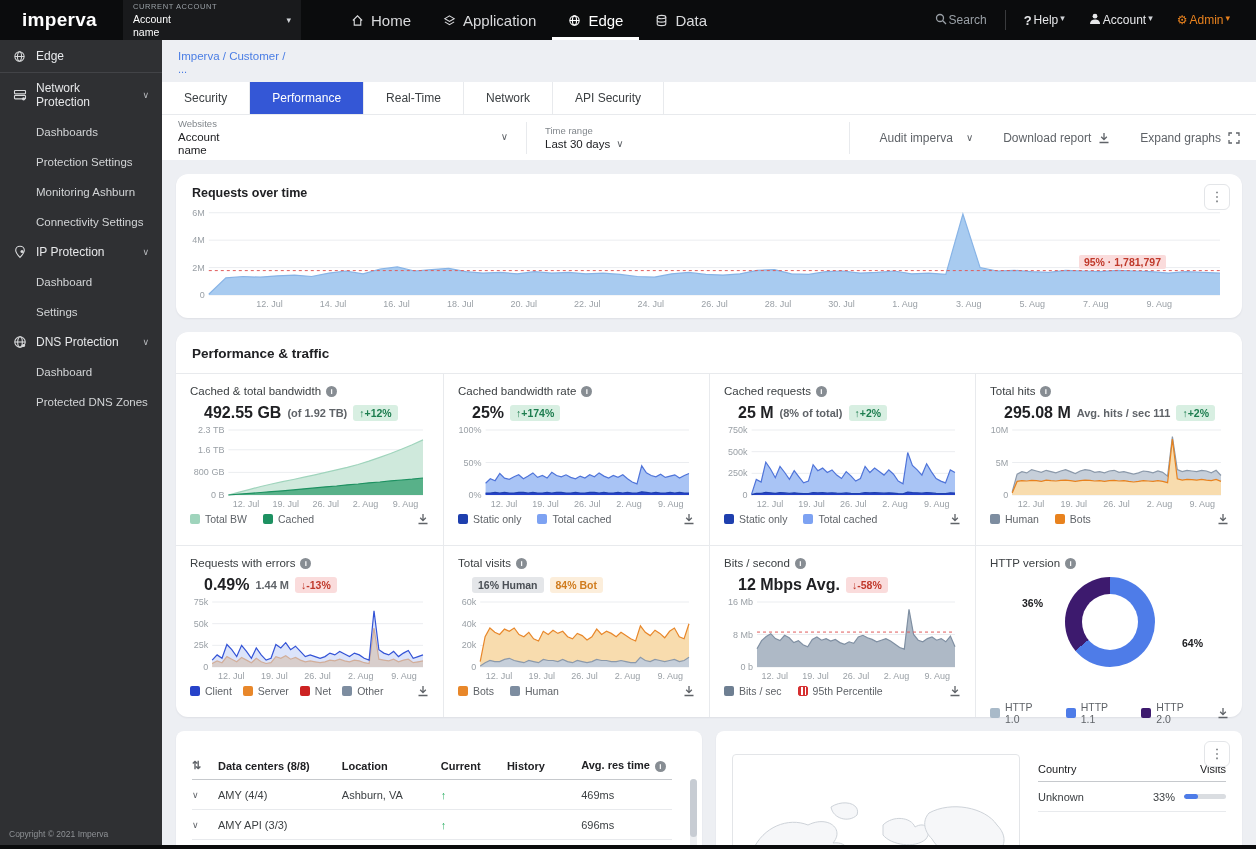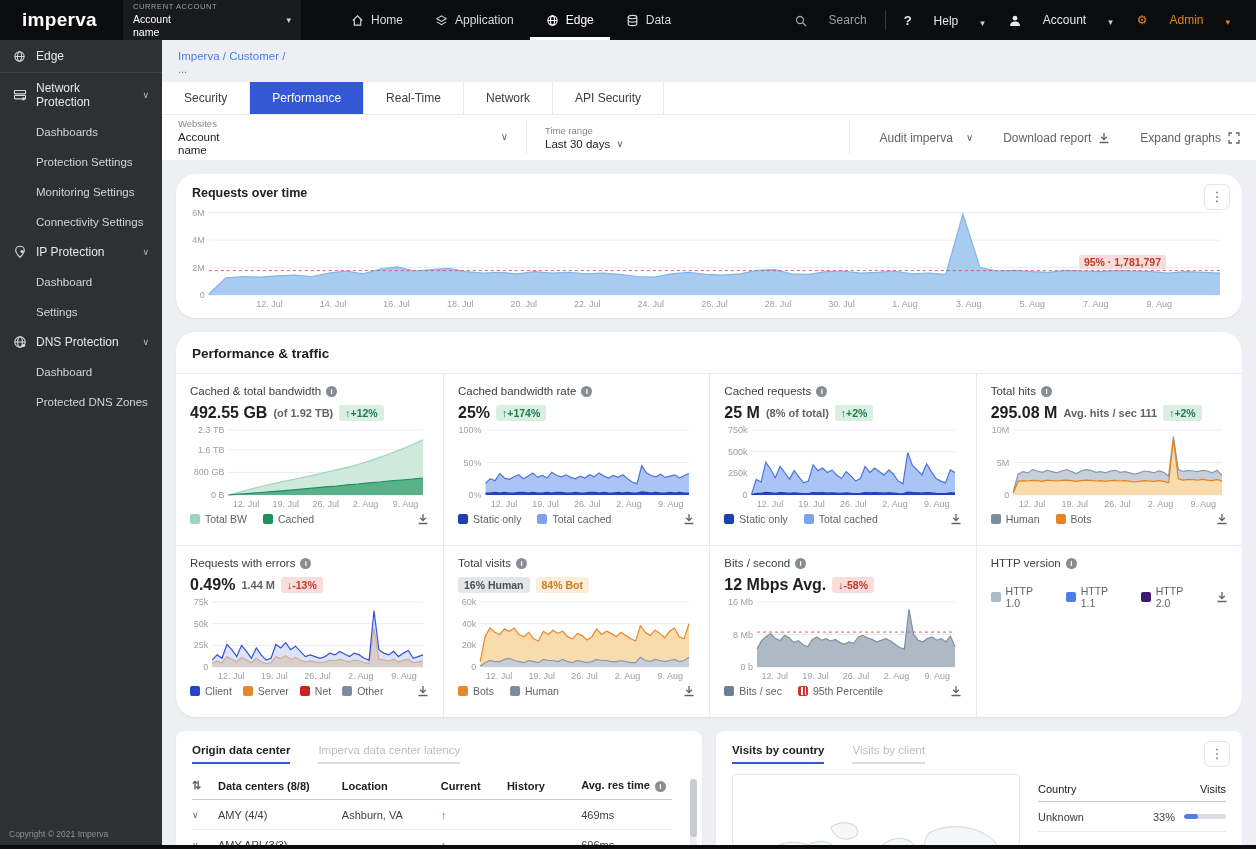--- a/index.html
+++ b/index.html
@@ -6,24 +6,24 @@
   html,body { width:1256px; height:849px; overflow:hidden; font-family:"Liberation Sans",sans-serif; background:#edeff3; }
 
   
   .topnav{position:fixed;top:0;left:0;width:1256px;height:40px;background:#0b0c0d;display:flex;align-items:stretch;color:#e8eaed;z-index:50}
   .logo{font-size:19px;font-weight:bold;letter-spacing:.3px;display:flex;align-items:center;padding:0 26px 0 22px;color:#fff}
   .acct{width:178px;background:#191a1c;padding:5px 10px;display:flex;align-items:center;justify-content:space-between}
   .acct-label{font-size:7.5px;letter-spacing:.6px;color:#9aa0a6}
   .acct-value{font-size:10.5px;color:#fff;width:64px;line-height:1.15;margin-top:2px}
   .caret{font-size:9px;color:#cfd2d6}
   .nav-items{display:flex;align-items:stretch;margin-left:34px}
-  .nav-item{display:flex;align-items:center;gap:7px;padding:3px 16px 0;font-size:12px;color:#d9dadc;border-bottom:3px solid transparent;cursor:pointer}
+  .nav-item{display:flex;align-items:center;gap:7px;padding:3px 16px 0;font-size:15px;color:#d9dadc;border-bottom:3px solid transparent;cursor:pointer}
   .nav-item.active{border-bottom-color:#fff;color:#fff}
   .top-right{margin-left:auto;display:flex;align-items:center;padding-right:14px}
-  .top-link{display:flex;align-items:flex-end;gap:22px;font-size:12px;color:#e6e7e9;padding:0 12px;cursor:pointer}
+  .top-link{display:flex;align-items:flex-start;gap:2px;font-size:12px;color:#e6e7e9;padding:0 12px;cursor:pointer}
   .top-link.muted{color:#9aa0a6}
   .top-link.admin{color:#e8821e}
   .tdivider{width:1px;height:20px;background:#3a3b3d;margin:0 6px}
   .qmark{font-weight:bold;font-size:13px}
 
   
   .sidebar{position:fixed;top:40px;left:0;width:162px;height:809px;background:#2f3033;color:#d9dadc;z-index:40}
   .side-head{height:33px;display:flex;align-items:center;gap:10px;padding:0 13px;font-size:12px;color:#e8eaed;border-bottom:1px solid #424347}
   .services-label{padding:15px 13px 4px;font-size:9px;letter-spacing:1.3px;color:#97999d}
   .group-head{display:flex;align-items:center;gap:9px;padding:8px 13px;font-size:12px;color:#e6e7e9;cursor:pointer}
@@ -44,33 +44,33 @@
   .fgroup label{display:block;font-size:9.5px;color:#80868b;margin-bottom:2px}
   .fvalue{font-size:11.5px;color:#202124;display:flex;align-items:flex-start}
   .f-websites{width:330px}
   .f-websites .fvalue span:first-child{width:150px;line-height:1.15}
   .f-websites .fval-text{width:64px!important}
   .fchev{font-size:10px;color:#5f6368;margin-left:6px}
   .vdiv{width:1px;background:#e8eaed;height:32px;margin:0 18px}
   .filter-right{margin-left:auto;display:flex;align-items:center;gap:30px;font-size:12px;color:#5f6368}
   .fr-item{display:flex;align-items:center;gap:7px;cursor:pointer}
 
-  .card{background:#fff;border-radius:20px;margin:0 14px 14px;box-shadow:0 1px 2px rgba(25,35,60,.07)}
+  .card{background:#fff;border-radius:12px;margin:0 14px 14px;box-shadow:0 1px 2px rgba(25,35,60,.07)}
   .req-card{padding:12px 16px 8px;position:relative}
   .req-title{font-size:12.5px;font-weight:bold;color:#202124;margin-bottom:6px}
   .kebab{position:absolute;top:10px;right:12px;width:26px;height:26px;border:1px solid #e3e5e8;border-radius:6px;color:#5f6368;font-size:13px;line-height:23px;text-align:center;cursor:pointer;background:#fff}
   .req-chart{height:104px;position:relative}
   .threshold-badge{position:absolute;right:60px;top:49px;background:#fadcdc;color:#c0392b;font-size:10.5px;font-weight:bold;padding:1px 5px;border-radius:2px}
 
   .perf-title{padding:14px 16px 12px;font-size:13.5px;font-weight:bold;color:#202124}
   .grid{display:grid;grid-template-columns:repeat(4,1fr)}
   .cell{border-top:1px solid #e8eaed;padding:11px 14px 4px;height:172px;position:relative}
   .cell:not(:nth-child(4n+1)){border-left:1px solid #e8eaed}
   .cell-title{font-size:11.5px;color:#3c4043;display:flex;align-items:center}
-  .cell-value-row{margin:6px 0 3px;display:flex;align-items:center;gap:6px;min-height:20px}
+  .cell-value-row{margin:6px 14px 3px;display:flex;align-items:center;gap:6px;min-height:20px}
   .metric-value{font-size:16px;font-weight:bold;color:#202124;white-space:nowrap}
   .metric-sub{font-size:11px;color:#5f6368;font-weight:bold;white-space:nowrap}
   .badge{display:inline-block;font-size:10.5px;font-weight:bold;padding:2px 6px;border-radius:3px;white-space:nowrap}
   .badge.green{background:#d8efe2;color:#1d7d4f}
   .badge.red{background:#fadcdc;color:#c0392b}
   .badge.gray{background:#e4e6e9;color:#4a4f55}
   .badge.orange{background:#fceedb;color:#d07c1e}
   .cell-chart{height:84px}
   .cell-footer{display:flex;align-items:center;margin-top:3px;font-size:10.5px;color:#5f6368;gap:16px}
   .leg{display:flex;align-items:center}
@@ -200,21 +200,21 @@
     <svg class="ic sicon" width="14" height="14" viewBox="0 0 14 14" fill="none" stroke="#d9dadc" stroke-width="1.1">
         <rect x="1.5" y="2.5" width="11" height="3.4" rx="0.6"></rect>
         <rect x="1.5" y="7.5" width="11" height="3.4" rx="0.6"></rect>
         <circle cx="10.6" cy="10.8" r="1.6" fill="#d9dadc" stroke="none"></circle>
       </svg>
     <span>Network Protection</span>
     <span class="chev">∨</span>
   </div>
   <div class="sub-item">Dashboards</div>
   <div class="sub-item">Protection Settings</div>
-  <div class="sub-item">Monitoring Settings</div>
+  <div class="sub-item">Monitoring Ashburn</div>
   <div class="sub-item">Connectivity Settings</div>
 
   <div class="group-head">
     <svg class="ic sicon" width="14" height="14" viewBox="0 0 14 14" fill="none" stroke="#d9dadc" stroke-width="1.1">
         <path d="M7 1.2 C9.5 1.2 11.3 3 11.3 5.2 C11.3 7.8 7 12.4 7 12.4 C7 12.4 2.7 7.8 2.7 5.2 C2.7 3 4.5 1.2 7 1.2 Z"></path>
         <circle cx="9" cy="6.5" r="1.5" fill="#d9dadc" stroke="none"></circle>
       </svg>
     <span>IP Protection</span>
     <span class="chev">∨</span>
   </div>
@@ -645,20 +645,25 @@
               </svg>
             </span>
         </div>
       </div>
 
       <div class="cell">
         <div class="cell-title">
             <span>HTTP version</span>
             <span class="info">i</span>
           </div>
+        <div class="donut-wrap">
+          <span class="donut-label dl-left">36%</span>
+          <span class="donut-label dl-right">64%</span>
+        <div class="donut-ring" style="background: conic-gradient(rgb(78, 124, 232) 0deg, rgb(78, 124, 232) 230.4deg, rgb(61, 26, 110) 230.4deg, rgb(61, 26, 110) 360deg);"></div>
+          </div>
         <div class="cell-footer" style="margin-top:16px">
           <span class="leg">
               <span class="sw" style="background: rgb(169, 186, 201);"></span>
               <span>HTTP 1.0</span>
             </span>
           <span class="leg">
               <span class="sw" style="background: rgb(78, 124, 232);"></span>
               <span>HTTP 1.1</span>
             </span>
           <span class="leg">
@@ -672,24 +677,20 @@
             </span>
         </div>
       </div>
 
     </div>
   </div>
 
   <div class="bottom-row">
 
     <div class="bcard">
-      <div class="panel-tabs">
-        <div class="ptab active">Origin data center</div>
-        <div class="ptab inactive">Imperva data center latency</div>
-      </div>
       <div class="otable">
         <div class="orow ohead">
           <span class="oexp">⇅</span>
           <span>Data centers (8/8)</span>
           <span>Location</span>
           <span>Current</span>
           <span>History</span>
           <span><span>Avg. res time</span><span class="info">i</span></span>
         </div>
         <div class="orow">
@@ -708,24 +709,20 @@
           <span></span>
           <span>696ms</span>
         </div>
       </div>
       <div class="vscroll">
           <div class="vthumb"></div>
         </div>
     </div>
 
     <div class="bcard">
-      <div class="panel-tabs">
-        <div class="ptab active">Visits by country</div>
-        <div class="ptab inactive">Visits by client</div>
-      </div>
       <div class="kebab">⋮</div>
       <div class="vbody">
         <div class="map-box">
           <svg width="288" height="180" viewBox="0 0 288 180" fill="#f6f7f9" stroke="#ced3d9" stroke-width="1">
             <path d="M20 95 C30 72, 55 62, 75 70 C95 60, 112 74, 100 88 C116 86, 120 100, 105 110 C90 124, 60 120, 48 110 C32 118, 16 106, 20 95 Z"></path>
             <path d="M98 52 C110 44, 128 48, 124 60 C116 68, 100 64, 98 52 Z"></path>
             <path d="M150 70 C160 60, 178 62, 182 72 C192 66, 200 74, 193 84 C182 94, 158 90, 150 80 Z"></path>
             <path d="M196 58 C218 46, 252 52, 264 70 C278 84, 270 102, 250 100 C234 110, 208 100, 199 84 C191 76, 189 66, 196 58 Z"></path>
             <path d="M158 102 C173 94, 190 100, 192 114 C195 130, 182 140, 170 135 C158 128, 150 112, 158 102 Z"></path>
           </svg>

